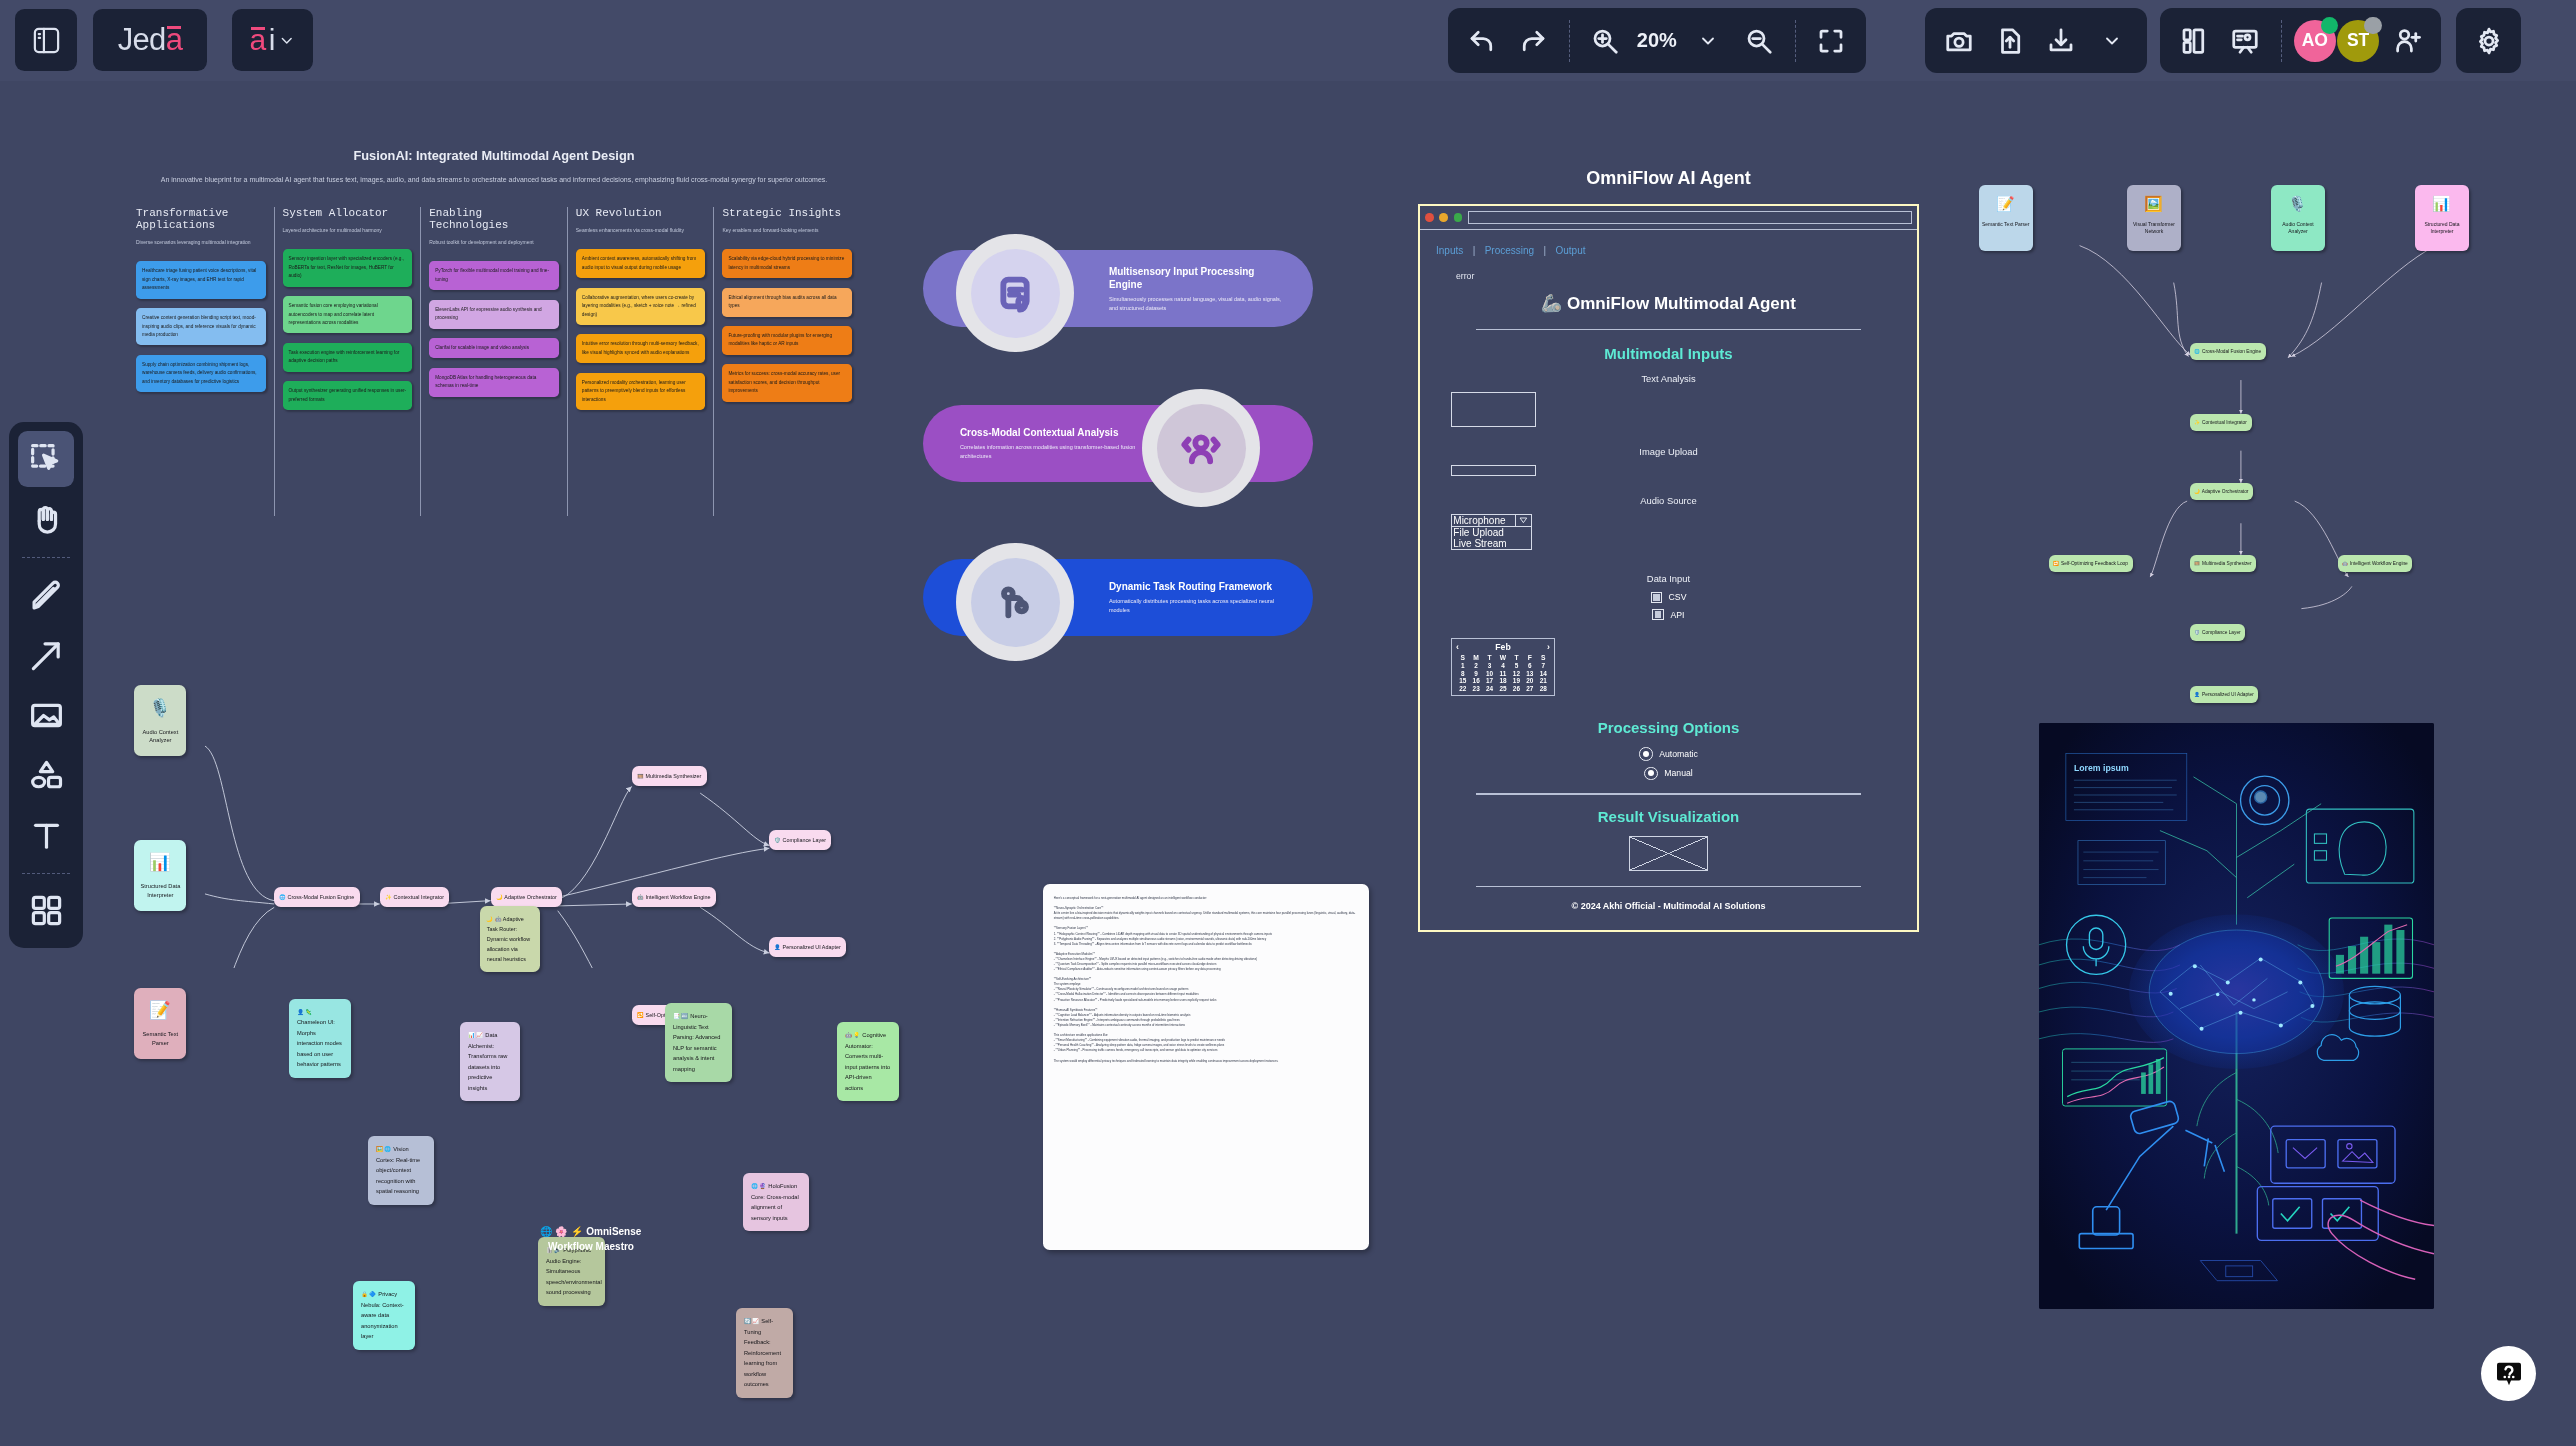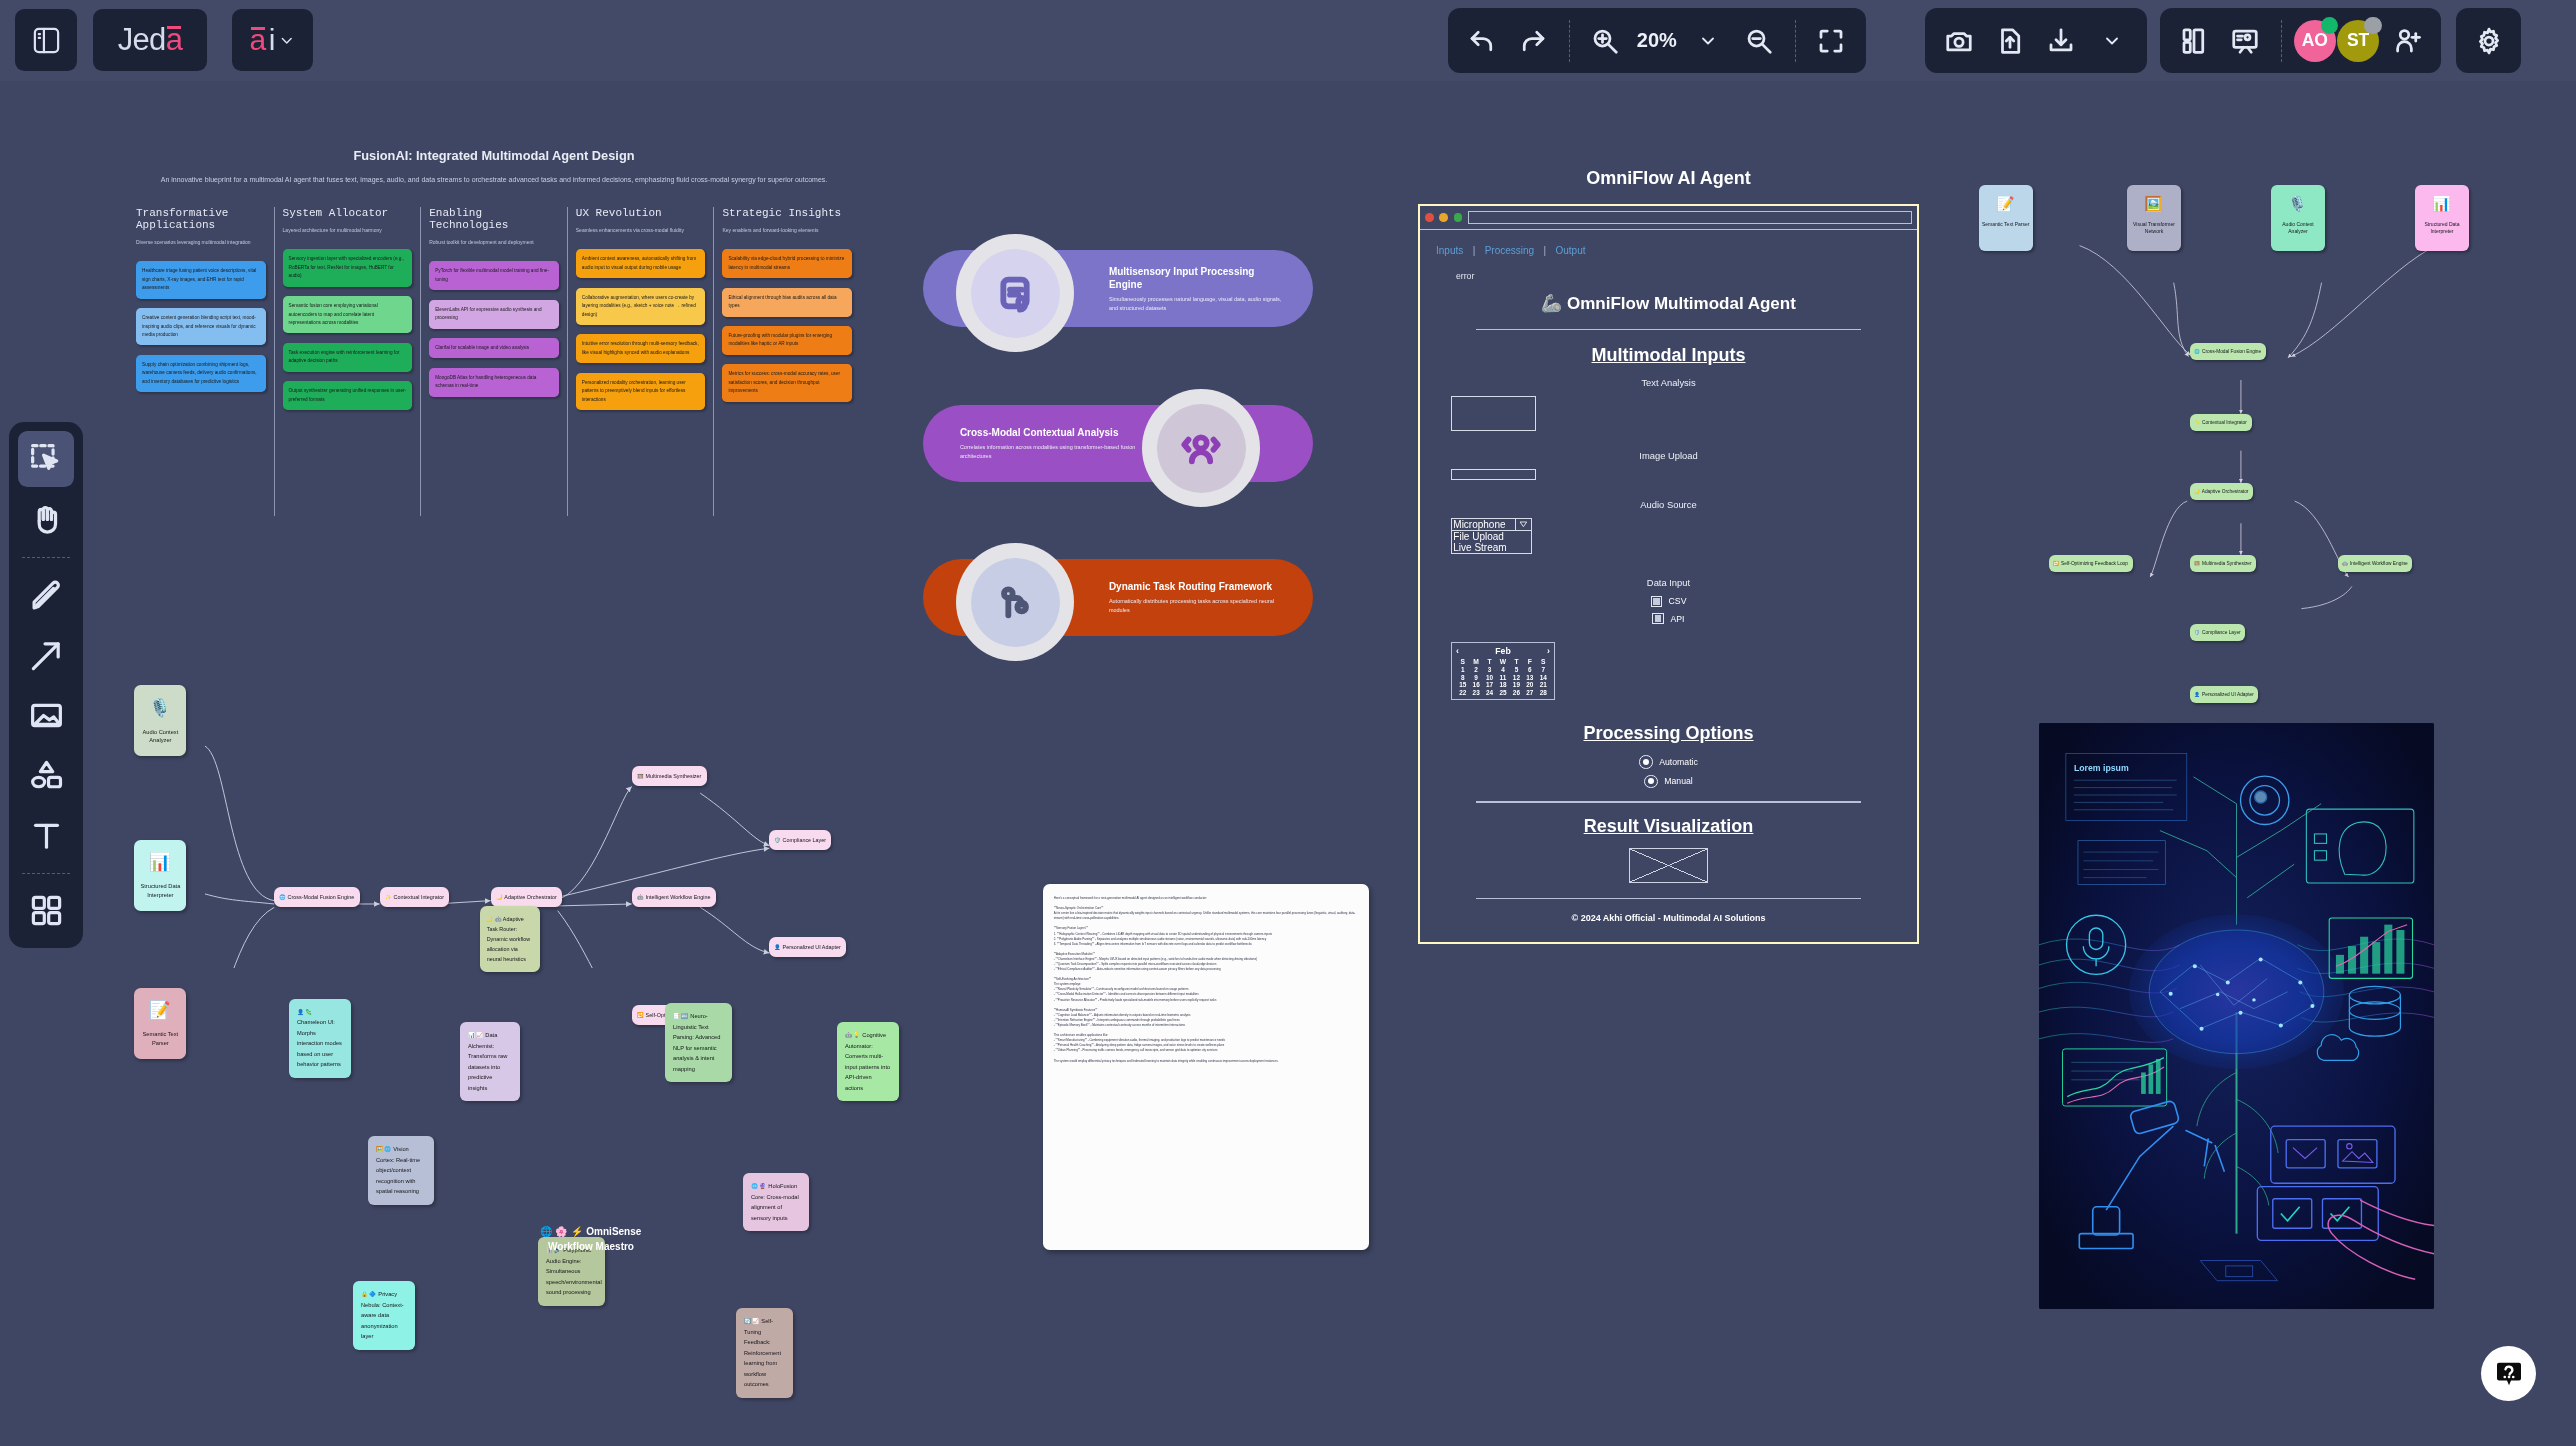--- a/index.html
+++ b/index.html
@@ -92,21 +92,21 @@
   .bbar { display:flex; align-items:center; gap:5.4px; padding:4.7px 5.4px; border-bottom:1px solid #b9c1d6; }
   .bdot { width:8.7px; height:8.7px; border-radius:50%; }
   .urlbar { flex:1; height:13.4px; border:1px solid #b9c1d6; }
   .bbody { padding:15px 16px 19px; }
   .tabs { display:flex; align-items:center; gap:9.4px; color:#5c9fd6; font-size:10px; }
   .tabs .sep { color:#9fb2cf; }
   .tabs a { color:#5c9fd6; text-decoration:none; cursor:pointer; }
   .htmltag { color:#e5e9f3; font-size:8.7px; margin:15px 0 0 20px; }
   .om-h1 { text-align:center; color:#fff; font-size:17px; font-weight:bold; margin-top:12px; }
   .hr { height:1.3px; background:#b9c1d6; margin:15px 40px; }
-  .om-h2 { text-align:center; color:#ffffff; font-size:18px; font-weight:bold; margin:10.8px 0;text-decoration:underline; }
+  .om-h2 { text-align:center; color:#5eead4; font-size:15px; font-weight:bold; margin:10.8px 0; }
   .om-h3 { text-align:center; color:#eef1f8; font-size:9.4px; margin:9.4px 0 8px; }
   .txtbox { width:85px; height:35px; border:1px solid #d6dbe8; margin-left:15px; }
   .filebox { width:85px; height:10.8px; border:1px solid #d6dbe8; margin-left:15px; }
   .selwrap { margin-left:15px; width:81px; }
   .selbox { display:flex; border:1px solid #d6dbe8; }
   .selbox .val { flex:1; color:#fff; font-size:10px; padding:0 1.3px; }
   .selbox .arrow { width:16px; border-left:1px solid #d6dbe8; display:flex; align-items:center; justify-content:center; }
   .selopts { border:1px solid #d6dbe8; border-top:none; color:#fff; font-size:10px; padding:0 1.3px; }
   .chkrow { display:flex; align-items:center; gap:6.7px; justify-content:center; margin:6px 0; }
   .chkbox { width:11.4px; height:11.4px; border:1px solid #e4e8f1; display:flex; align-items:center; justify-content:center; }
@@ -420,21 +420,21 @@
         <div class="circ" style="left: 232px; top: 167px;">
           <div class="inner" style="background:#cfc6d8">
             <svg viewBox="0 0 24 24" stroke="#8e3fb5">
               <circle cx="12" cy="9" r="3.4"></circle>
               <path d="M6.5 20a5.5 5.5 0 0 1 11 0"></path>
               <polyline points="4.5 7 2 10 4.5 13"></polyline>
               <polyline points="19.5 7 22 10 19.5 13"></polyline>
             </svg>
           </div>
         </div>
-        <div class="pill" style="left: 13.4px; top: 337px; width: 390px; height: 77px; background: #c2410c;">
+        <div class="pill" style="left: 13.4px; top: 337px; width: 390px; height: 77px; background: #1d4ed8;">
           <div class="txt" style="margin-left: 168px; width: 215px;">
             <div class="ttl">Dynamic Task Routing Framework</div>
             <div class="dsc">Automatically distributes processing tasks across specialized neural modules</div>
           </div>
         </div>
         <div class="circ" style="left: 46px; top: 321px;">
           <div class="inner" style="background:#c8cde6">
             <svg viewBox="0 0 24 24" stroke="#4e5676">
               <circle cx="8" cy="7" r="2.6"></circle>
               <circle cx="16" cy="15" r="2.6"></circle>

